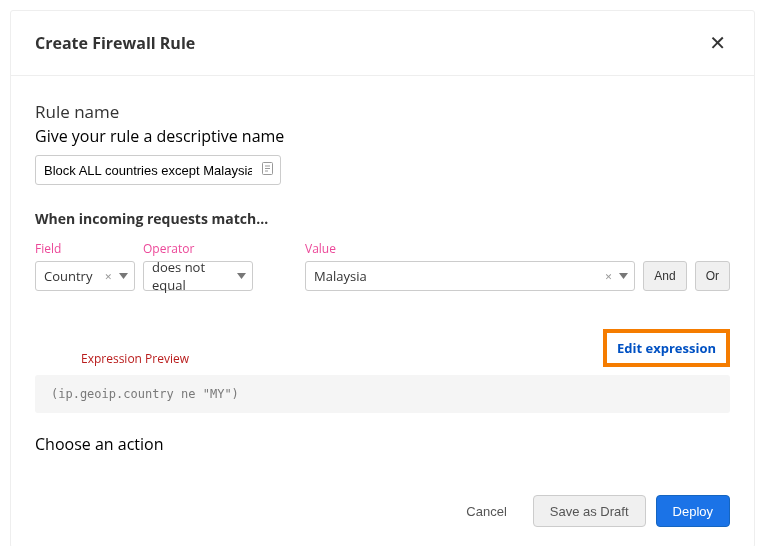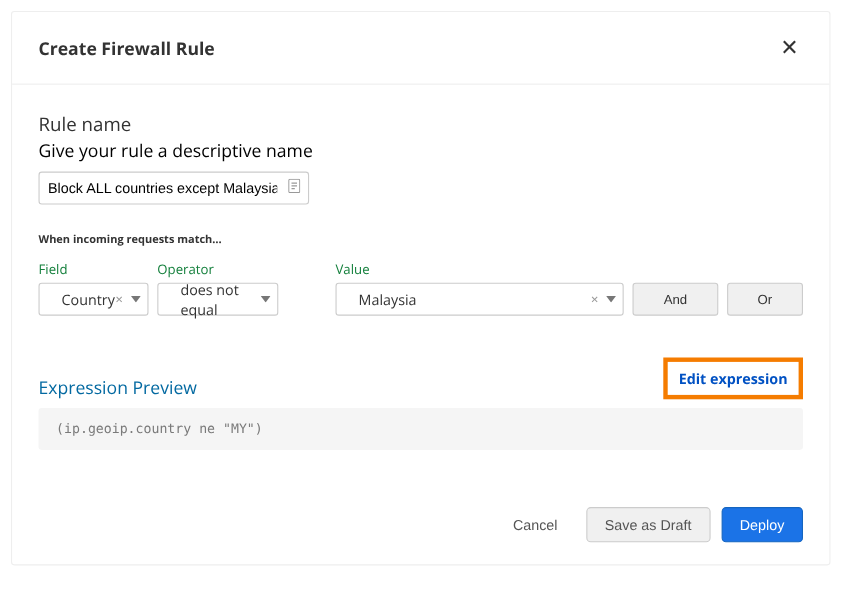--- a/index.html
+++ b/index.html
@@ -65,39 +65,39 @@
   }
   .input-icon {
     position: absolute;
     right: 8px;
     top: 50%;
     transform: translateY(-50%);
     font-size: 11px;
     color: #888;
   }
   .section-title {
-    font-size: 10px;
+    font-size: 14px;
     font-weight: 700;
     color: #333;
     margin-top: 24px;
     margin-bottom: 12px;
   }
   .match-row {
     display: flex;
     gap: 8px;
     align-items: flex-end;
   }
   .match-col { display: flex; flex-direction: column; }
-  .match-col .label { font-size: 12px; color: #15803d; margin-bottom: 4px; }
+  .match-col .label { font-size: 12px; color: #ec4899; margin-bottom: 4px; }
   .select-box {
     position: relative;
     border: 1px solid #ccc;
     border-radius: 3px;
     height: 30px;
-    padding: 0 24px 0 20px;
+    padding: 0 24px 0 8px;
     display: flex;
     align-items: center;
     font-size: 13px;
     background: #fff;
   }
   .select-box .clear {
     position: absolute;
     right: 22px;
     top: 50%;
     transform: translateY(-50%);
@@ -108,37 +108,38 @@
     position: absolute;
     right: 6px;
     top: 50%;
     transform: translateY(-50%);
   }
   .caret svg { display: block; }
   .btn-tiny {
     border: 1px solid #ccc;
     background: #f0f0f0;
     height: 30px;
-    padding: 0 27px;
+    padding: 0 10px;
     border-radius: 3px;
     font-size: 12px;
     cursor: pointer;
     color: #333;
     text-align: right;
   }
   .preview-row {
     display: flex;
     justify-content: space-between;
     align-items: flex-end;
     margin-top: 38px;
     margin-bottom: 8px;
   }
   .preview-label {
-    font-size: 16px;
-    color: #0369a1;
+    font-size: 12px;
+    color: #b91c1c;
+    margin-left: 46px;
   }
   .edit-highlight {
     border: 4px solid #F57C00;
     padding: 6px 10px;
     font-weight: bold;
   }
   .edit-link {
     color: #0051c3;
     font-size: 13px;
     text-decoration: none;
@@ -252,20 +253,21 @@
     </div>
 
     <div class="preview-row">
       <div class="preview-label">Expression Preview</div>
       <div class="edit-highlight">
         <a href="#" class="edit-link">Edit expression</a>
       </div>
     </div>
     <div class="code-preview">(ip.geoip.country ne "MY")</div>
 
+    <div class="sub-label">Choose an action</div>
 
   </div>
 
   <div class="modal-footer">
     <button class="btn btn-cancel">Cancel</button>
     <button class="btn">Save as Draft</button>
     <button class="btn btn-primary">Deploy</button>
   </div>
 
 </div>

